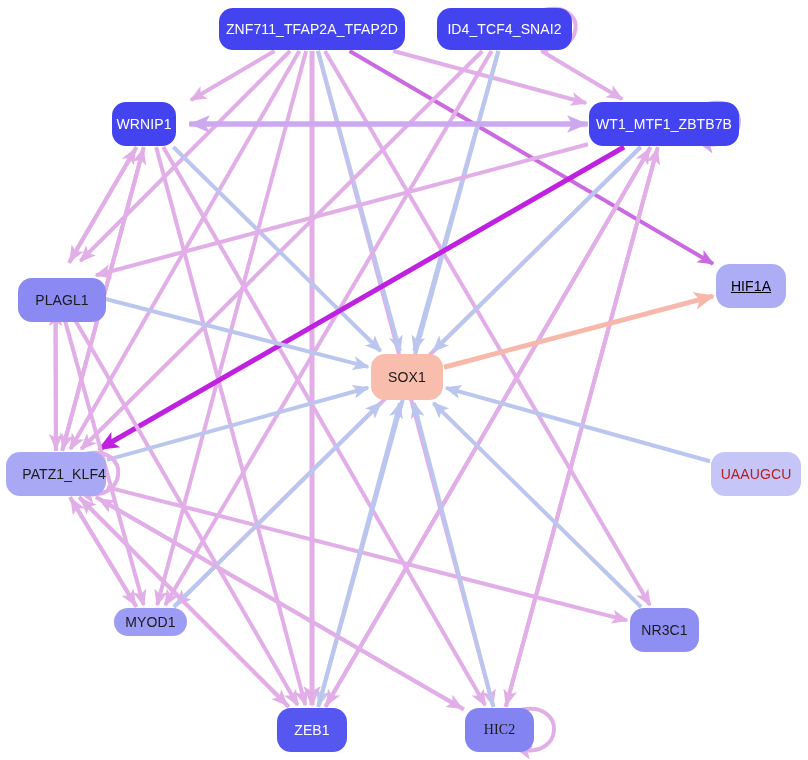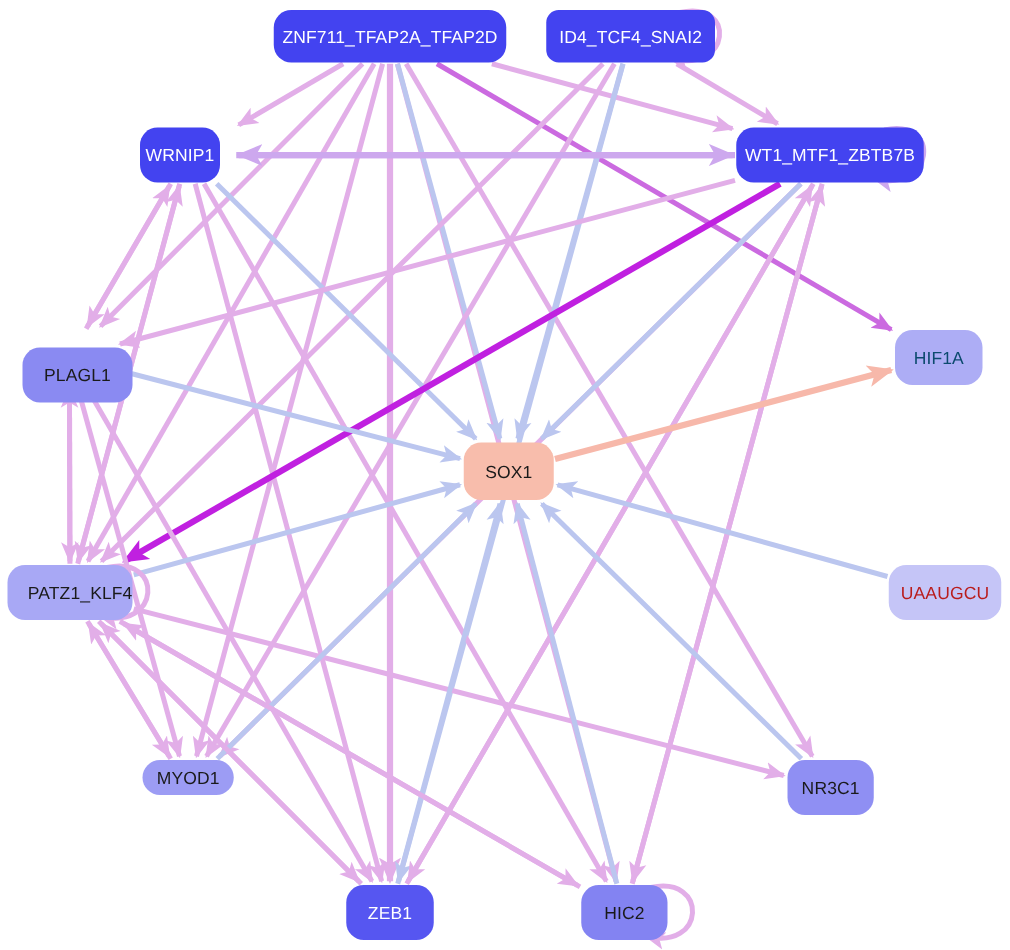--- a/index.html
+++ b/index.html
@@ -119,49 +119,49 @@
       <line x1="464" y1="709.5084554678692" x2="99.310546875" y2="499" stroke="#e2aee8" stroke-width="4" stroke-linecap="butt" marker-end="url(#ah-e2aee8)"></line>
       <line x1="505.743399339934" y1="707" x2="657.213696369637" y2="149" stroke="#e2aee8" stroke-width="4" stroke-linecap="butt" marker-end="url(#ah-e2aee8)"></line>
       <path d="M520.675,710 C566.675,700 564.825,761 516.825,749" fill="none" stroke="#e2aee8" stroke-width="4" stroke-linecap="butt" marker-end="url(#ah-e2aee8)"></path>
       <line x1="641.0909090909091" y1="607" x2="433.4624505928854" y2="403" stroke="#bbc6ef" stroke-width="4" stroke-linecap="butt" marker-end="url(#ah-bbc6ef)"></line>
       <line x1="710" y1="461.21489971346705" x2="446" y2="387.8395415472779" stroke="#bbc6ef" stroke-width="4" stroke-linecap="butt" marker-end="url(#ah-bbc6ef)"></line>
       <line x1="444" y1="367.21220930232556" x2="713" y2="296.05232558139534" stroke="#f7b8aa" stroke-width="5" stroke-linecap="butt" marker-end="url(#ah-f7b8aa)"></line>
     </svg>
 <div class="node" style="left: 219px; top: 8px; width: 186px; height: 42px; background: rgb(67, 67, 240); color: rgb(255, 255, 255); text-align: center;">
       <span class="node-label">ZNF711_TFAP2A_TFAP2D</span>
     </div>
-    <div class="node" style="left: 437px; top: 8px; width: 135px; height: 42px; background: rgb(67, 67, 240); color: rgb(255, 255, 255); border-radius: 10px;">
+    <div class="node" style="left: 437px; top: 8px; width: 135px; height: 42px; background: rgb(67, 67, 240); color: rgb(255, 255, 255);">
       <span class="node-label">ID4_TCF4_SNAI2</span>
     </div>
     <div class="node" style="left: 112px; top: 102px; width: 64px; height: 44px; background: rgb(67, 67, 240); color: rgb(255, 255, 255);">
       <span class="node-label">WRNIP1</span>
     </div>
     <div class="node" style="left: 589px; top: 102px; width: 150px; height: 44px; background: rgb(67, 67, 240); color: rgb(255, 255, 255);">
       <span class="node-label">WT1_MTF1_ZBTB7B</span>
     </div>
     <div class="node" style="left: 18px; top: 256px; width: 88px; height: 44px; background: rgb(138, 138, 242); color: rgb(26, 26, 26); margin-top: 22px;">
       <span class="node-label">PLAGL1</span>
     </div>
-    <div class="node" style="left: 716px; top: 264px; width: 70px; height: 44px; background: rgb(173, 173, 245); color: #0c4a6e;">
+    <div class="node" style="left: 716px; top: 264px; width: 70px; height: 44px; background: rgb(173, 173, 245); color: #000000; text-decoration: underline;">
       <span class="node-label">HIF1A</span>
     </div>
     <div class="node" style="left: 371px; top: 354px; width: 72px; height: 46px; background: rgb(248, 189, 172); color: rgb(26, 26, 26);">
       <span class="node-label">SOX1</span>
     </div>
     <div class="node" style="left: 6px; top: 452px; width: 100px; height: 44px; background: rgb(168, 168, 245); color: rgb(26, 26, 26); justify-content: flex-end;">
       <span class="node-label">PATZ1_KLF4</span>
     </div>
     <div class="node" style="left: 711px; top: 452px; width: 90px; height: 44px; background: rgb(197, 197, 247); color: #b91c1c;">
       <span class="node-label">UAAUGCU</span>
     </div>
     <div class="node" style="left: 114px; top: 608px; width: 73px; height: 28px; background: rgb(156, 156, 244); color: rgb(26, 26, 26);">
       <span class="node-label">MYOD1</span>
     </div>
     <div class="node" style="left: 630px; top: 608px; width: 69px; height: 44px; background: rgb(143, 143, 243); color: rgb(26, 26, 26);">
       <span class="node-label">NR3C1</span>
     </div>
     <div class="node" style="left: 277px; top: 708px; width: 70px; height: 44px; background: rgb(86, 86, 241); color: rgb(255, 255, 255);">
       <span class="node-label">ZEB1</span>
     </div>
-    <div class="node" style="left: 465px; top: 708px; width: 69px; height: 44px; background: rgb(131, 131, 242); color: rgb(26, 26, 26);">
+    <div class="node" style="left: 465px; top: 708px; width: 69px; height: 44px; background: rgb(131, 131, 242); color: rgb(26, 26, 26); font-family: Liberation Serif, serif;">
       <span class="node-label">HIC2</span>
     </div>
   </div>
 
 </body></html>

